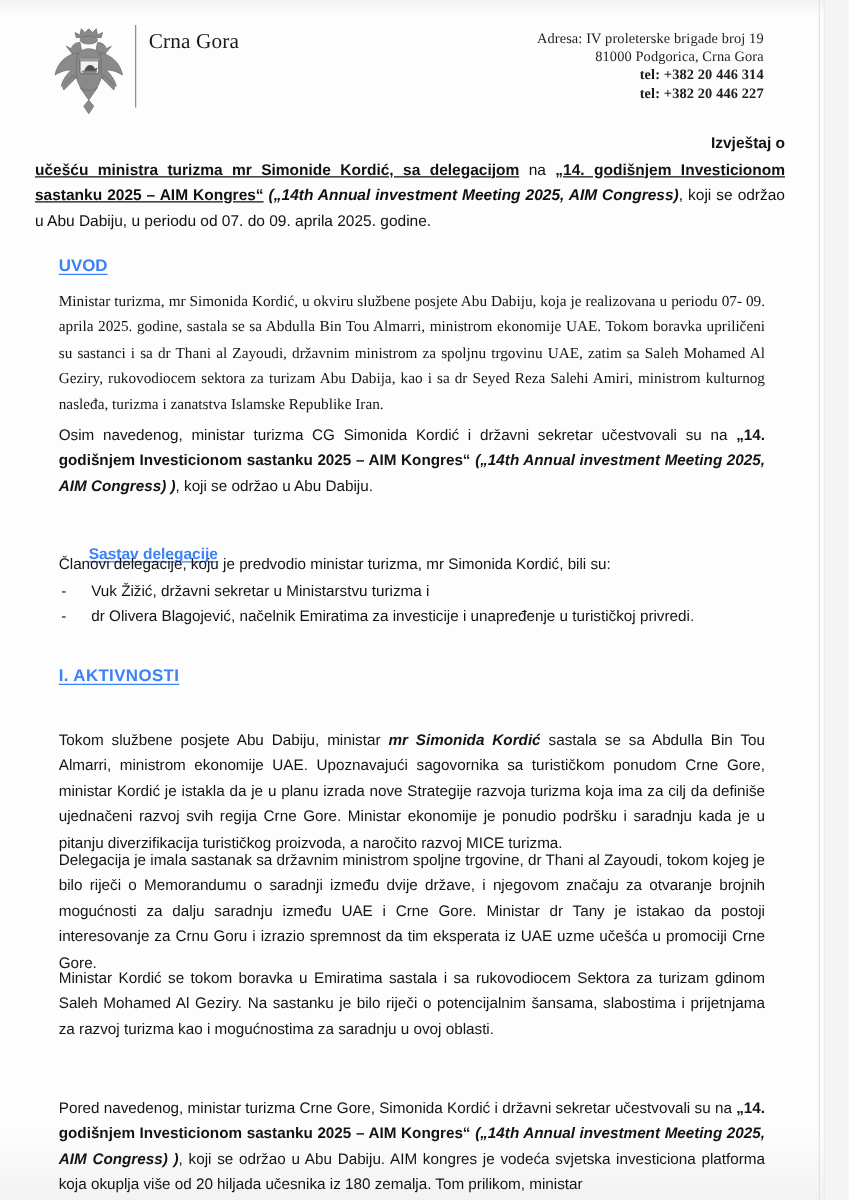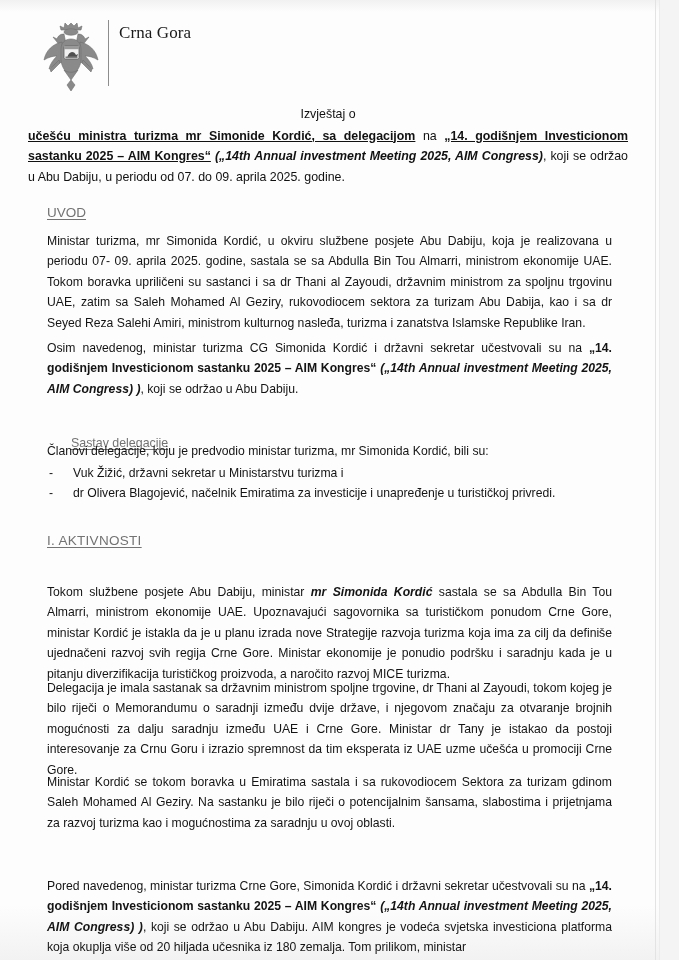--- a/index.html
+++ b/index.html
@@ -115,55 +115,55 @@
     left: 28px;
     top: 104px;
     width: 600px;
     font-size: 12.4px;
     line-height: 20.5px;
     color: #111;
     text-align: justify;
     text-justify: inter-word;
   }
   .title-block .center {
-    text-align: center;
-    font-weight: normal;
+    text-align: right;
+    font-weight: bold;
     display: block;
     margin-bottom: 1px;
   }
   .title-block b { font-weight: bold; text-decoration: underline; }
   .title-block .bi { font-weight: bold; font-style: italic; }
 
   .heading {
     position: absolute;
     left: 47px;
-    font-weight: normal;
+    font-weight: bold;
     font-size: 13px;
-    color: #737373;
+    color: #3b82f6;
     text-decoration: underline;
     text-underline-offset: 2px;
   }
   .heading.uvod { top: 205px; font-size: 13.5px; }
   .heading.sastav { top: 436px; font-size: 12.4px; margin-left: 24px; }
   .heading.aktiv { top: 533px; font-size: 13.5px; letter-spacing: 0.3px; }
 
   .para {
     position: absolute;
     left: 47px;
     width: 565px;
     font-size: 12.2px;
     line-height: 20.4px;
     color: #141414;
     text-align: justify;
     text-justify: inter-word;
   }
   .para b { font-weight: bold; }
   .para .bi { font-weight: bold; font-style: italic; }
 
-  .p-uvod1  { top: 231px; }
+  .p-uvod1  { top: 231px; font-family: Liberation Serif, serif; }
   .p-uvod2  { top: 338px; }
   .p-clan   { top: 441px; }
   .list     { position: absolute; left: 47px; top: 463px; width: 565px; }
   .list .li {
     position: relative;
     font-size: 12.2px;
     line-height: 20.4px;
     color: #141414;
     padding-left: 26px;
   }
@@ -218,20 +218,26 @@
         <rect x="25.5" y="36.5" width="12" height="1.6" fill="#7d7d7d"></rect>
       </svg>
     </div>
 
     <div class="org-divider"></div>
 
     <div class="org">
       <div class="line1">Crna Gora</div>
     </div>
 
+    <div class="address">
+      <div>Adresa: IV proleterske brigade broj 19</div>
+      <div>81000 Podgorica, Crna Gora</div>
+      <div class="b">tel: +382 20 446 314</div>
+      <div class="b">tel: +382 20 446 227</div>
+    </div>
   </div>
 
   <div class="doc">
 
     <div class="title-block">
       <span class="center">Izvještaj o</span><b>učešću ministra turizma mr Simonide Kordić, sa delegacijom</b><span> na </span><b>„14. godišnjem Investicionom sastanku 2025 – AIM Kongres“</b><span> </span><span class="bi">(„14th Annual investment Meeting 2025, AIM Congress)</span><span>, koji se održao u Abu Dabiju, u periodu od 07. do 09. aprila 2025. godine.</span>
     </div>
 
     <div class="heading uvod">UVOD</div>
 

